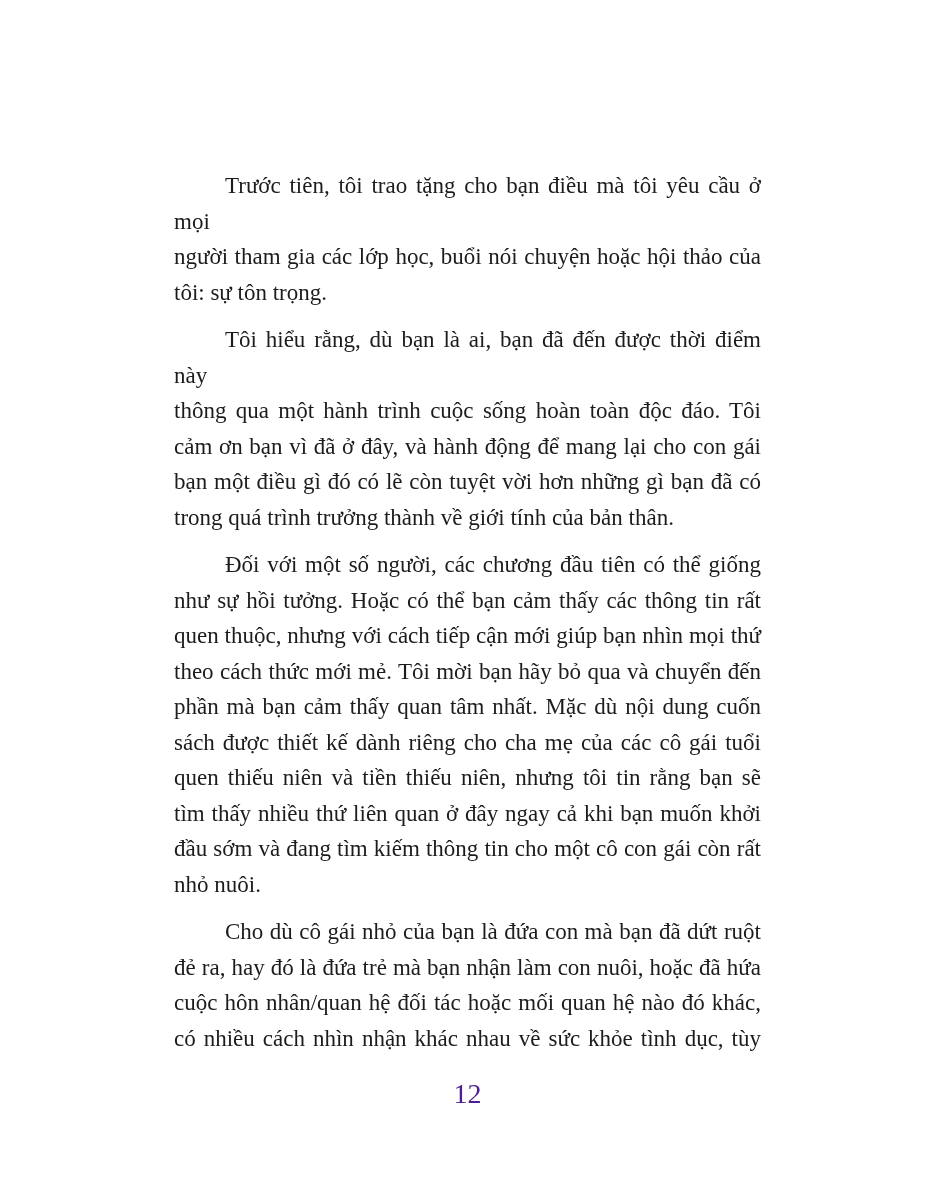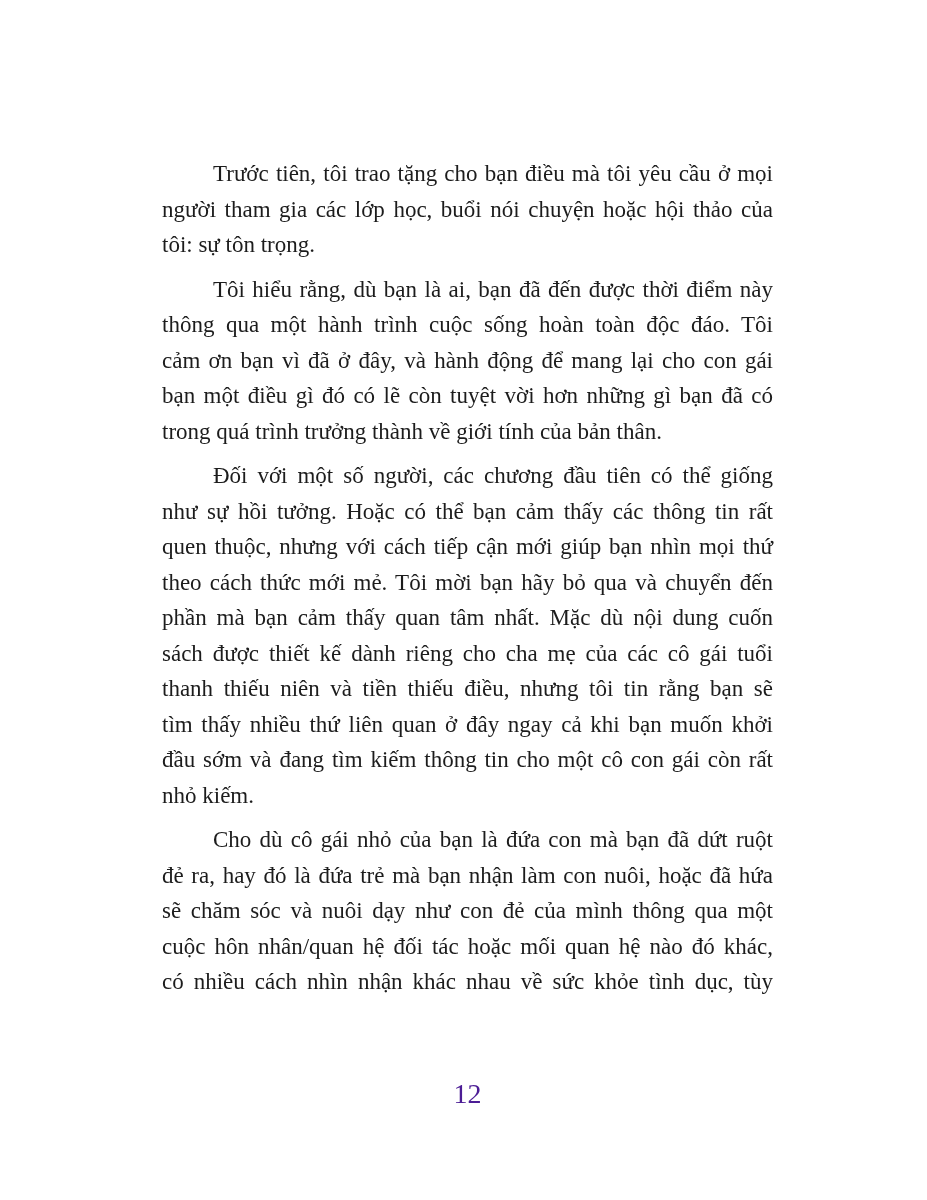--- a/index.html
+++ b/index.html
@@ -15,21 +15,21 @@
     overflow: hidden;
     font-family: "Liberation Serif", "DejaVu Serif", serif;
     color: #1c1c1c;
   }
   .page-text {
     position: absolute;
     left: 162px;
     top: 156px;
     width: 611px;
   }
-  .paragraph { margin: 0; }
+  .paragraph { margin: 12px; }
   .paragraph + .paragraph { margin-top: 9px; }
   .line {
     font-size: 23px;
     line-height: 35.5px;
     text-align: justify;
     text-align-last: justify;
     white-space: normal;
   }
   .line.first { text-indent: 51px; }
   .line.endline { text-align-last: left; }
@@ -62,27 +62,26 @@
         <div class="line"><span>bạn một điều gì đó có lẽ còn tuyệt vời hơn những gì bạn đã có</span></div>
         <div class="line endline"><span>trong quá trình trưởng thành về giới tính của bản thân.</span></div>
       </div>
       <div class="paragraph">
         <div class="line first"><span>Đối với một số người, các chương đầu tiên có thể giống</span></div>
         <div class="line"><span>như sự hồi tưởng. Hoặc có thể bạn cảm thấy các thông tin rất</span></div>
         <div class="line"><span>quen thuộc, nhưng với cách tiếp cận mới giúp bạn nhìn mọi thứ</span></div>
         <div class="line"><span>theo cách thức mới mẻ. Tôi mời bạn hãy bỏ qua và chuyển đến</span></div>
         <div class="line"><span>phần mà bạn cảm thấy quan tâm nhất. Mặc dù nội dung cuốn</span></div>
         <div class="line"><span>sách được thiết kế dành riêng cho cha mẹ của các cô gái tuổi</span></div>
-        <div class="line"><span>thanh thiếu niên và tiền thiếu điều, nhưng tôi tin rằng bạn sẽ</span></div>
+        <div class="line"><span>quen thiếu niên và tiền thiếu niên, nhưng tôi tin rằng bạn sẽ</span></div>
         <div class="line"><span>tìm thấy nhiều thứ liên quan ở đây ngay cả khi bạn muốn khởi</span></div>
         <div class="line"><span>đầu sớm và đang tìm kiếm thông tin cho một cô con gái còn rất</span></div>
-        <div class="line endline"><span>nhỏ kiếm.</span></div>
+        <div class="line endline"><span>nhỏ nuôi.</span></div>
       </div>
       <div class="paragraph">
         <div class="line first"><span>Cho dù cô gái nhỏ của bạn là đứa con mà bạn đã dứt ruột</span></div>
         <div class="line"><span>đẻ ra, hay đó là đứa trẻ mà bạn nhận làm con nuôi, hoặc đã hứa</span></div>
-        <div class="line"><span>sẽ chăm sóc và nuôi dạy như con đẻ của mình thông qua một</span></div>
         <div class="line"><span>cuộc hôn nhân/quan hệ đối tác hoặc mối quan hệ nào đó khác,</span></div>
         <div class="line"><span>có nhiều cách nhìn nhận khác nhau về sức khỏe tình dục, tùy</span></div>
       </div>
     </div>
   <div class="page-number">12</div>
 </div>
 
 </body></html>

